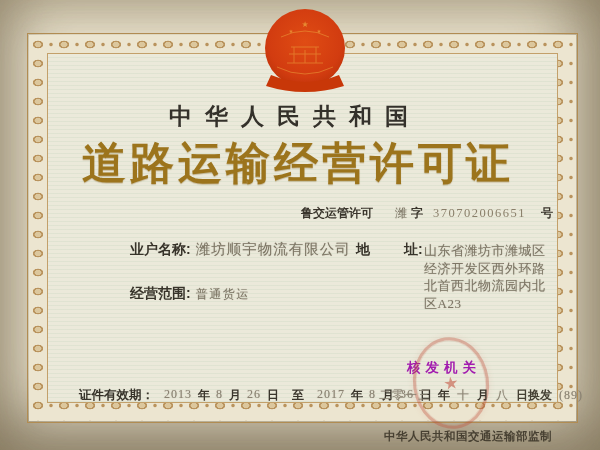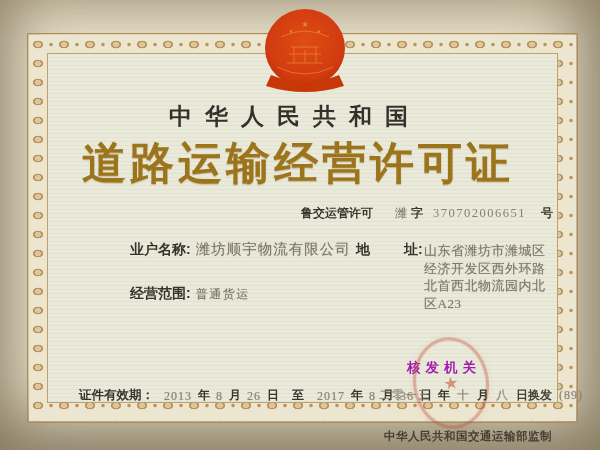--- a/index.html
+++ b/index.html
@@ -54,21 +54,21 @@
   .issuer{position:absolute;left:407px;top:359px;z-index:4;font-size:13.5px;font-weight:bold;
     letter-spacing:5px;color:#a21caf;font-family:"Liberation Sans","DejaVu Sans",sans-serif;}
 
   .seal{position:absolute;left:413px;top:337px;width:70px;height:86px;z-index:6;
     border:3px solid rgba(193,75,55,.38);border-radius:50%;
     box-shadow:inset 0 0 0 1px rgba(193,75,55,.12), 0 0 6px rgba(193,75,55,.10);
     display:flex;align-items:center;justify-content:center;transform:rotate(-8deg);}
   .seal .star{color:rgba(193,75,55,.55);font-size:17px;
     font-family:"DejaVu Sans","Liberation Sans",sans-serif;}
 
-  .validity-left{position:absolute;left:79px;top:387px;z-index:4;display:flex;align-items:flex-end;
+  .validity-left{position:absolute;left:79px;top:387px;z-index:4;display:flex;align-items:flex-start;
     font-size:12px;column-gap:6px;}
   .validity-left .lbl{font-weight:bold;font-size:12.5px;color:#37332a;margin-right:4px;
     font-family:"Liberation Sans","DejaVu Sans",sans-serif;}
   .unit{font-weight:bold;color:#3a352c;font-family:"Liberation Sans","DejaVu Sans",sans-serif;}
   .zhi{font-weight:bold;color:#3a352c;margin:0 7px;font-family:"Liberation Sans","DejaVu Sans",sans-serif;}
   .tv{color:#8a8272;text-shadow:0 0 1px rgba(138,130,114,.5);letter-spacing:1px;}
 
   .validity-right{position:absolute;left:379px;top:387px;z-index:7;display:flex;align-items:baseline;
     font-size:12px;column-gap:7px;}
   .validity-right .suffix{font-weight:bold;color:#454034;

